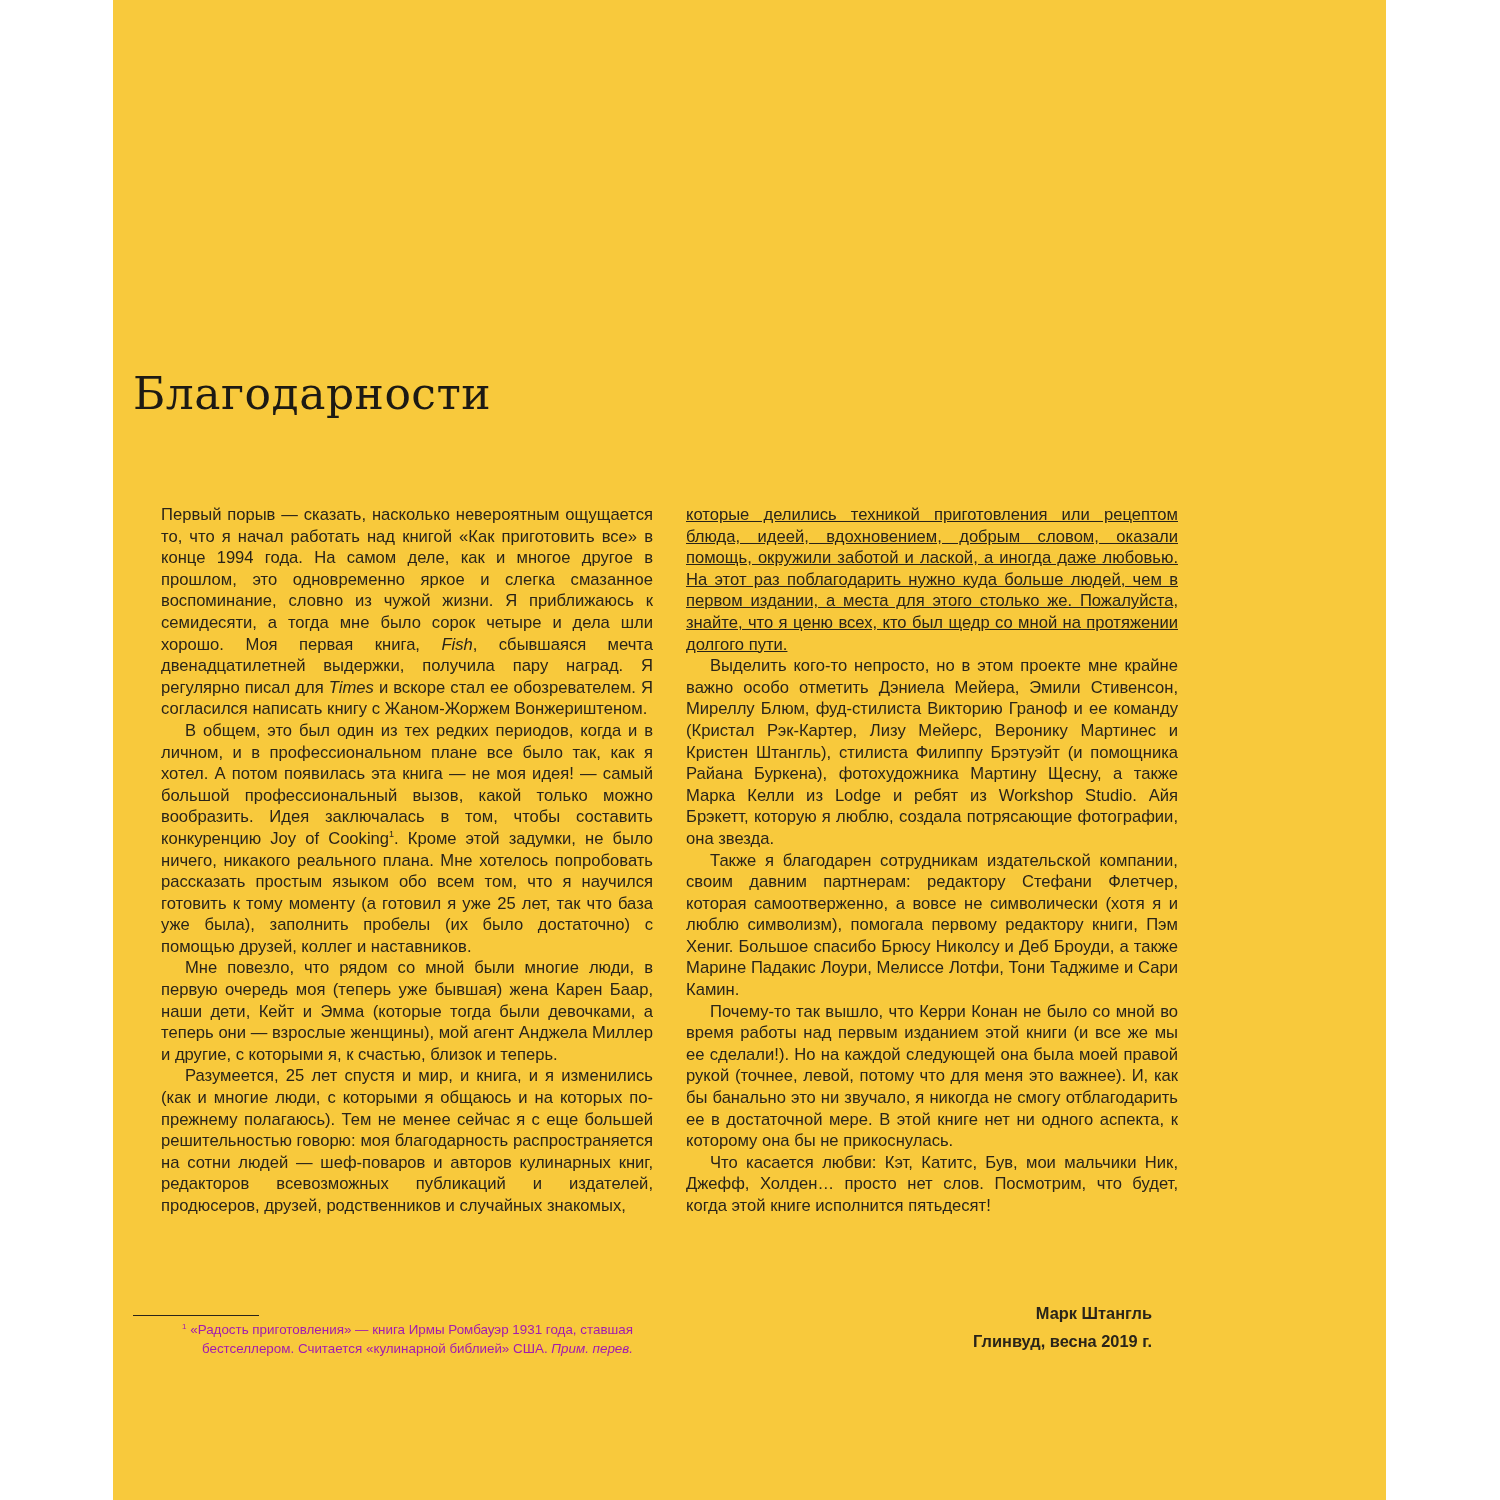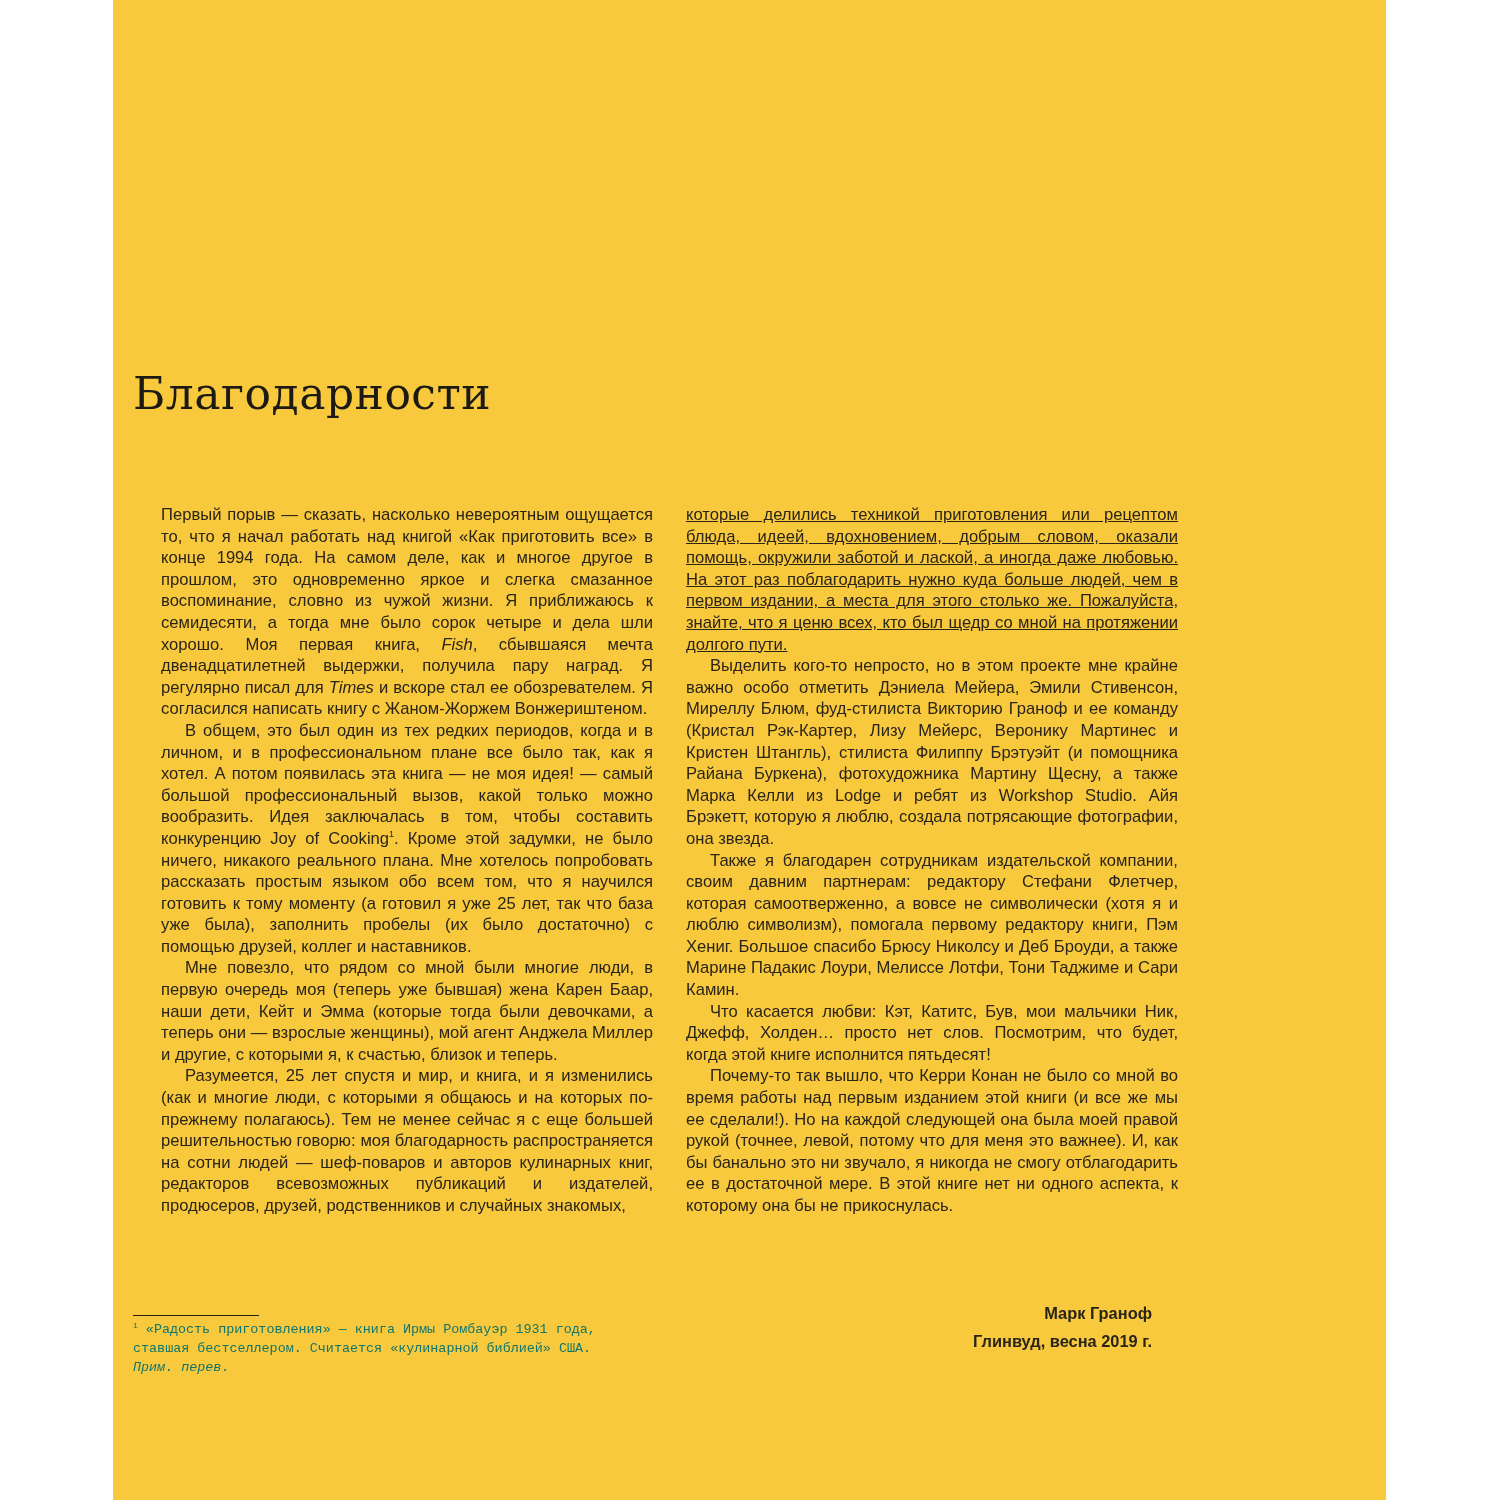--- a/index.html
+++ b/index.html
@@ -62,24 +62,25 @@
       top: 1315px;
       width: 126px;
       height: 0;
       border-top: 1px solid #2a2419;
     }
     .footnote {
       position: absolute;
       left: 133px;
       top: 1320px;
       width: 500px;
-      font-family: Liberation Mono, monospace;
+      font-family: Liberation Sans, sans-serif;
       font-size: 13.4px;
       line-height: 19px;
-      color: #0f766e;
+      color: #a21caf;
+      text-align: right;
     }
     .footnote sup {
       font-size: 8px;
       vertical-align: super;
       line-height: 0;
     }
     .signature {
       position: absolute;
       left: 658px;
       top: 1299px;
@@ -104,23 +105,23 @@
   <p class="first"><span>Первый порыв — сказать, насколько невероятным ощущается то, что я начал работать над книгой «Как приготовить все» в конце 1994 года. На самом деле, как и многое другое в прошлом, это одновременно яркое и слегка смазанное воспоминание, словно из чужой жизни. Я приближаюсь к семидесяти, а тогда мне было сорок четыре и дела шли хорошо. Моя первая книга, </span><em>Fish</em><span>, сбывшаяся мечта двенадцатилетней выдержки, получила пару наград. Я регулярно писал для </span><em>Times</em><span> и вскоре стал ее обозревателем. Я согласился написать книгу с Жаном-Жоржем Вонжериштеном.</span></p>
   <p><span>В общем, это был один из тех редких периодов, когда и в личном, и в профессиональном плане все было так, как я хотел. А потом появилась эта книга — не моя идея! — самый большой профессиональный вызов, какой только можно вообразить. Идея заключалась в том, чтобы составить конкуренцию Joy of Cooking</span><sup class="fn-ref">1</sup><span>. Кроме этой задумки, не было ничего, никакого реального плана. Мне хотелось попробовать рассказать простым языком обо всем том, что я научился готовить к тому моменту (а готовил я уже 25 лет, так что база уже была), заполнить пробелы (их было достаточно) с помощью друзей, коллег и наставников.</span></p>
   <p>Мне повезло, что рядом со мной были многие люди, в первую очередь моя (теперь уже бывшая) жена Карен Баар, наши дети, Кейт и Эмма (которые тогда были девочками, а теперь они — взрослые женщины), мой агент Анджела Миллер и другие, с которыми я, к счастью, близок и теперь.</p>
   <p>Разумеется, 25 лет спустя и мир, и книга, и я изменились (как и многие люди, с которыми я общаюсь и на которых по-прежнему полагаюсь). Тем не менее сейчас я с еще большей решительностью говорю: моя благодарность распространяется на сотни людей — шеф-поваров и авторов кулинарных книг, редакторов всевозможных публикаций и издателей, продюсеров, друзей, родственников и случайных знакомых,</p>
 </div>
 
 <div class="col col-right">
   <p class="cont">которые делились техникой приготовления или рецептом блюда, идеей, вдохновением, добрым словом, оказали помощь, окружили заботой и лаской, а иногда даже любовью. На этот раз поблагодарить нужно куда больше людей, чем в первом издании, а места для этого столько же. Пожалуйста, знайте, что я ценю всех, кто был щедр со мной на протяжении долгого пути.</p>
   <p>Выделить кого-то непросто, но в этом проекте мне крайне важно особо отметить Дэниела Мейера, Эмили Стивенсон, Миреллу Блюм, фуд-стилиста Викторию Граноф и ее команду (Кристал Рэк-Картер, Лизу Мейерс, Веронику Мартинес и Кристен Штангль), стилиста Филиппу Брэтуэйт (и помощника Райана Буркена), фотохудожника Мартину Щесну, а также Марка Келли из Lodge и ребят из Workshop Studio. Айя Брэкетт, которую я люблю, создала потрясающие фотографии, она звезда.</p>
   <p>Также я благодарен сотрудникам издательской компании, своим давним партнерам: редактору Стефани Флетчер, которая самоотверженно, а вовсе не символически (хотя я и люблю символизм), помогала первому редактору книги, Пэм Хениг. Большое спасибо Брюсу Николсу и Деб Броуди, а также Марине Падакис Лоури, Мелиссе Лотфи, Тони Таджиме и Сари Камин.</p>
+  <p>Почему-то так вышло, что Керри Конан не было со мной во время работы над первым изданием этой книги (и все же мы ее сделали!). Но на каждой следующей она была моей правой рукой (точнее, левой, потому что для меня это важнее). И, как бы банально это ни звучало, я никогда не смогу отблагодарить ее в достаточной мере. В этой книге нет ни одного аспекта, к которому она бы не прикоснулась.</p>
   <p>Что касается любви: Кэт, Катитс, Був, мои мальчики Ник, Джефф, Холден… просто нет слов. Посмотрим, что будет, когда этой книге исполнится пятьдесят!</p>
-  <p>Почему-то так вышло, что Керри Конан не было со мной во время работы над первым изданием этой книги (и все же мы ее сделали!). Но на каждой следующей она была моей правой рукой (точнее, левой, потому что для меня это важнее). И, как бы банально это ни звучало, я никогда не смогу отблагодарить ее в достаточной мере. В этой книге нет ни одного аспекта, к которому она бы не прикоснулась.</p>
 </div>
 
 <div class="footnote-rule"></div>
 <div class="footnote"><sup>1</sup> <span>«Радость приготовления» — книга Ирмы Ромбауэр 1931 года, ставшая бестселлером. Считается «кулинарной библией» США. </span><em>Прим. перев.</em></div>
 
 <div class="signature">
-  <div>Марк Граноф</div>
+  <div>Марк Штангль</div>
   <div>Глинвуд, весна 2019 г.</div>
 </div>
 
 </body></html>

